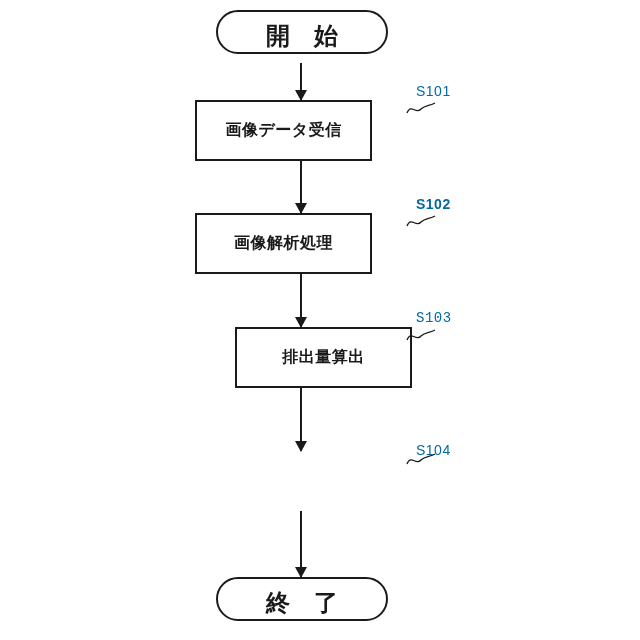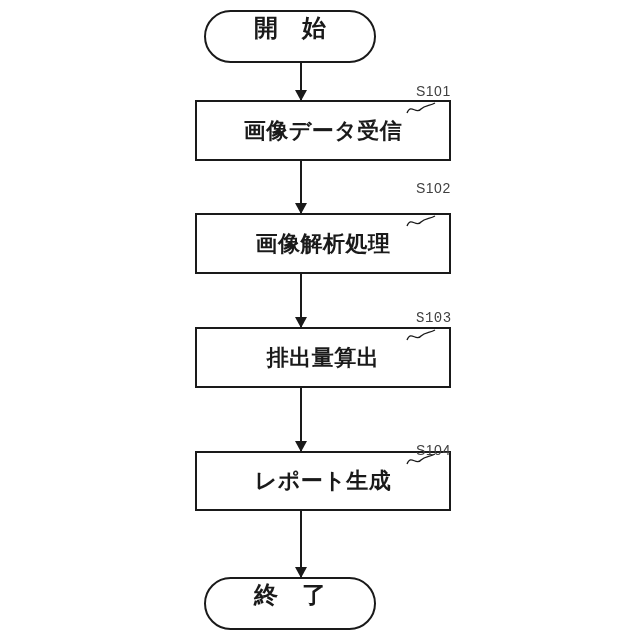--- a/index.html
+++ b/index.html
@@ -12,54 +12,54 @@
     width: 640px;
     height: 640px;
     background: #ffffff;
     font-family: "Liberation Sans", "DejaVu Sans", sans-serif;
     color: #1a1a1a;
     overflow: hidden;
   }
   
   .terminal {
     position: absolute;
-    left: 204px;
+    left: 216px;
     width: 172px;
-    height: 53px;
+    height: 44px;
     border: 2px solid #1a1a1a;
     border-radius: 27px;
     background: #ffffff;
     display: flex;
-    align-items: flex-start;
+    align-items: flex-end;
     justify-content: center;
     font-size: 24px;
     font-weight: bold;
     box-sizing: border-box;
   }
   .terminal.start { top: 10px; }
   .terminal.end   { top: 577px; }
   
   .process {
     position: absolute;
     left: 195px;
-    width: 256px;
+    width: 177px;
     height: 61px;
     border: 2px solid #1a1a1a;
     background: #ffffff;
     display: flex;
     align-items: center;
     justify-content: center;
-    font-size: 22px;
+    font-size: 16px;
     font-weight: bold;
     letter-spacing: 0.5px;
     box-sizing: border-box;
   }
   .process.p1 { top: 100px; }
   .process.p2 { top: 213px; }
-  .process.p3 { top: 327px; height: 61px; }
+  .process.p3 { top: 327px; height: 61px; margin-left: 40px; }
   .process.p4 { top: 451px; height: 60px; }
   
   .arrow {
     position: absolute;
     left: 300px;
     width: 2px;
     background: transparent;
   }
   .arrow .shaft {
     position: absolute;
@@ -84,24 +84,24 @@
   .arrow.a3 { top: 274px; height: 53px; }
   .arrow.a4 { top: 388px; height: 63px; }
   .arrow.a5 { top: 511px; height: 66px; }
   
   .step-label {
     position: absolute;
     left: 416px;
     font-size: 14px;
     font-weight: 400;
     letter-spacing: 0.5px;
-    color: #404040;
+    color: #0369a1;
   }
   .step-label.l1 { top: 83px;  }
-  .step-label.l2 { top: 180px; }
+  .step-label.l2 { top: 196px; font-weight: bold; }
   .step-label.l3 { top: 310px; font-family: Liberation Mono, monospace; }
   .step-label.l4 { top: 434px; margin-top: 8px; }
   
   .squiggle {
     position: absolute;
     left: 406px;
     width: 30px;
     height: 14px;
   }
   .squiggle.q1 { top: 101px; }
@@ -155,23 +155,20 @@
   <svg class="squiggle q3" viewBox="0 0 30 14">
     <path d="M 1 12 C 5 2, 10 14, 15 8 C 19 4, 24 5, 29 2" fill="none" stroke="#1a1a1a" stroke-width="1.3"></path>
   </svg>
   <div class="step-label l3">S103</div>
 
   <div class="arrow a4">
     <div class="shaft"></div>
     <div class="head"></div>
   </div>
 
-  <div class="process p4">
-    <span>レポート生成</span>
-  </div>
   <svg class="squiggle q4" viewBox="0 0 30 14">
     <path d="M 1 12 C 5 2, 10 14, 15 8 C 19 4, 24 5, 29 2" fill="none" stroke="#1a1a1a" stroke-width="1.3"></path>
   </svg>
   <div class="step-label l4">S104</div>
 
   <div class="arrow a5">
     <div class="shaft"></div>
     <div class="head"></div>
   </div>
 

